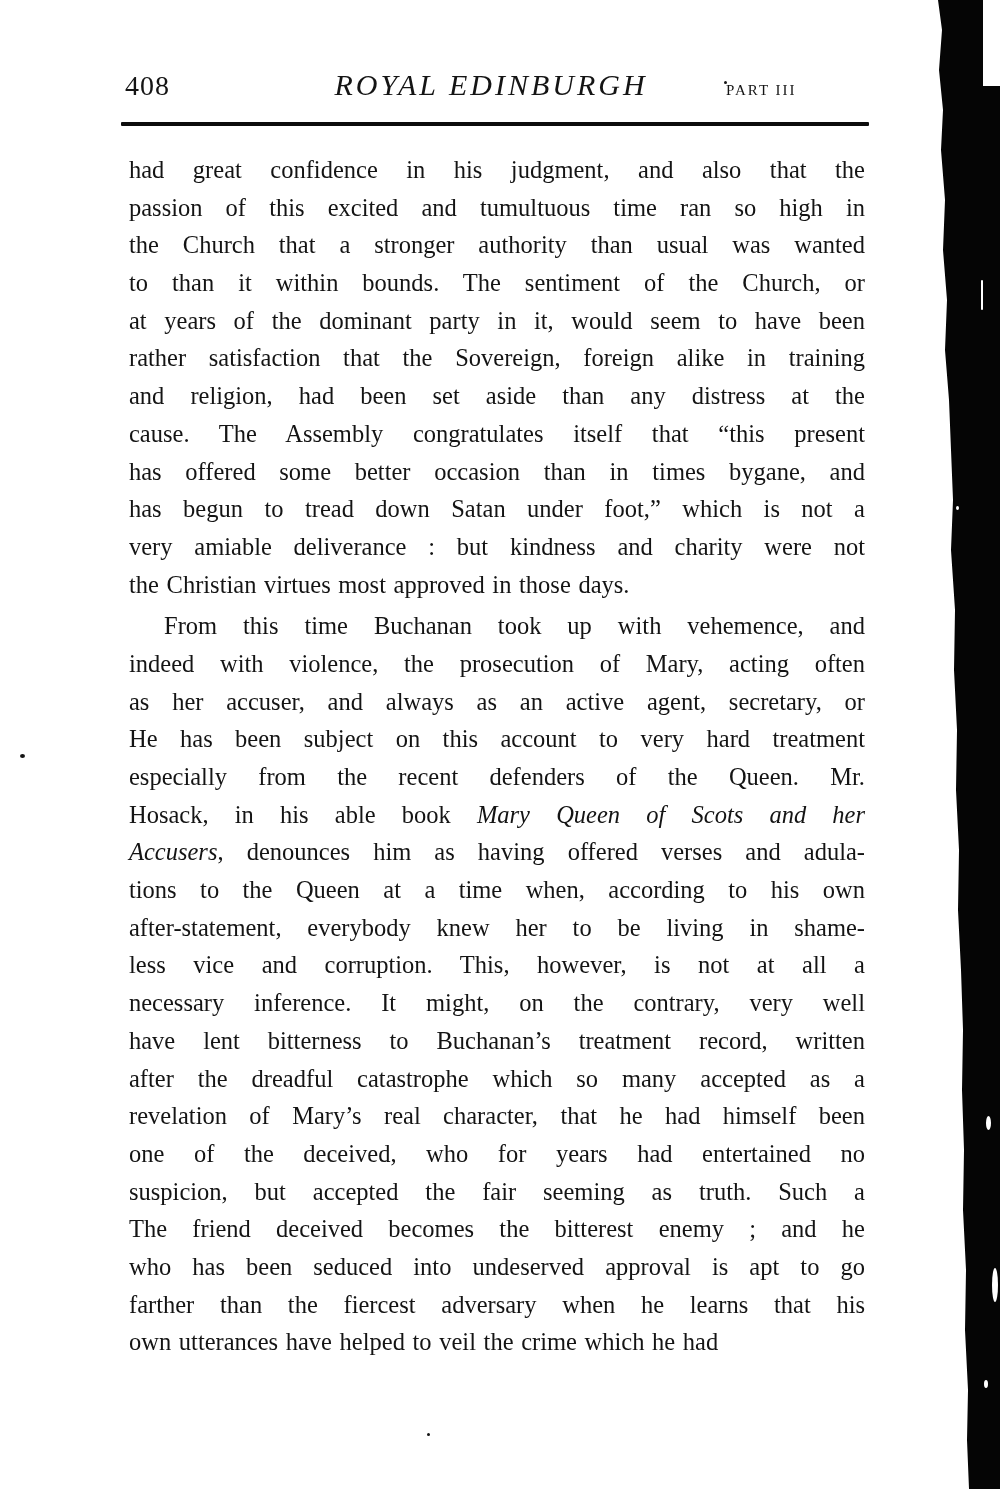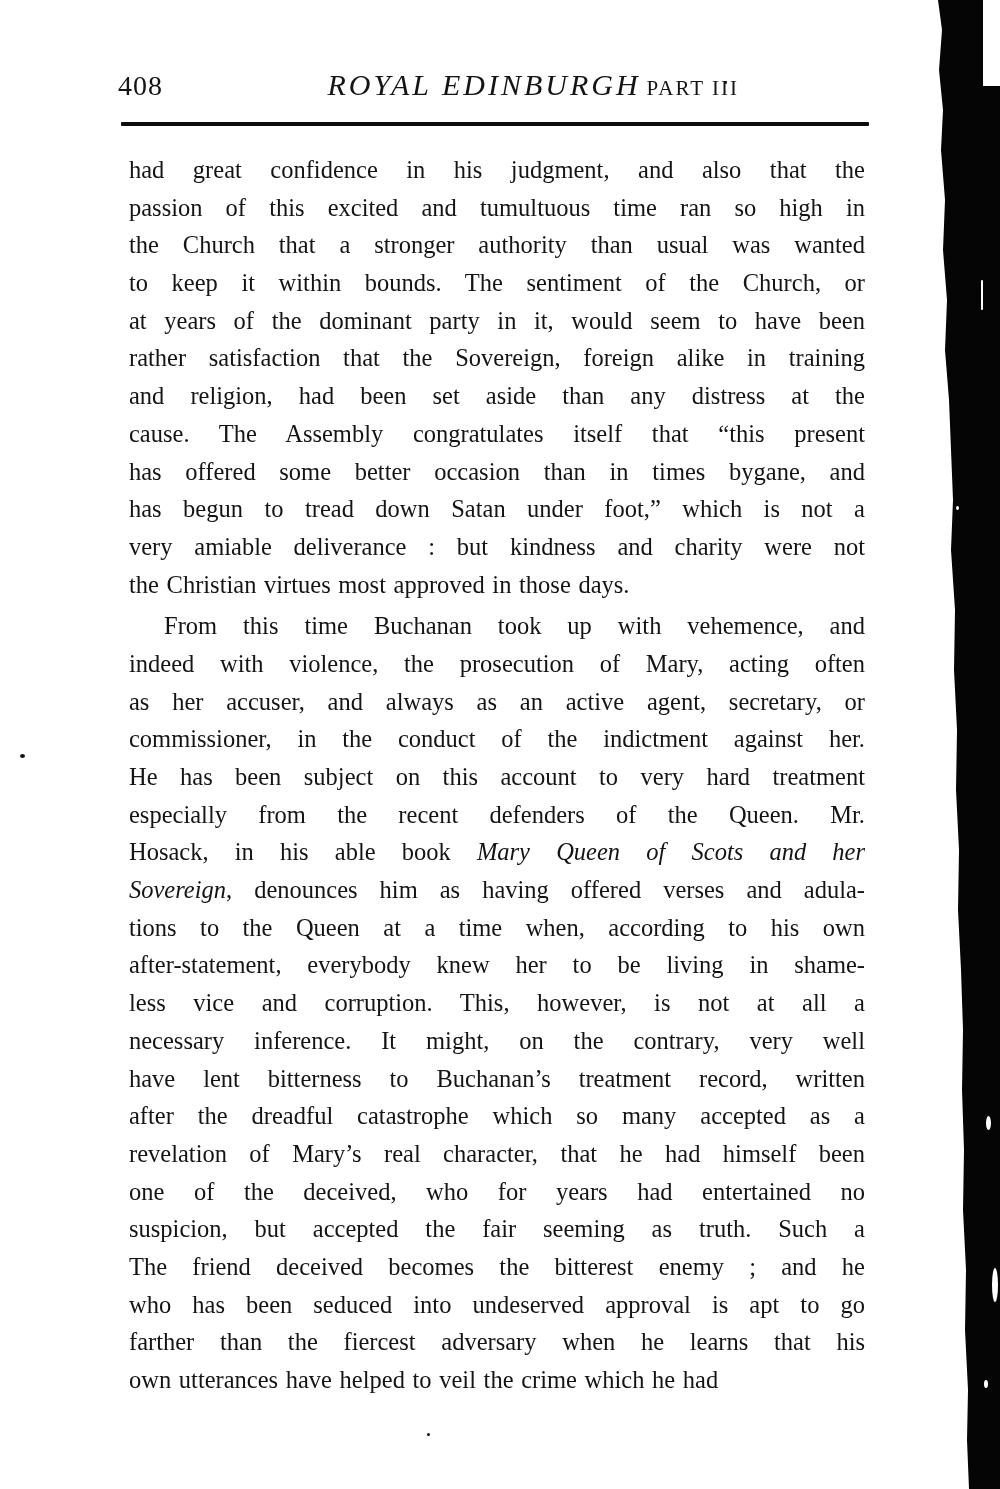--- a/index.html
+++ b/index.html
@@ -10,35 +10,35 @@
   .page{
     position:relative;
     width:1000px;height:1489px;
     background:var(--paper);
     overflow:hidden;
     font-family:"Liberation Serif","DejaVu Serif",serif;
     color:var(--ink);
   }
   
   .page-header{
-    position:absolute;left:118px;top:68px;width:744px;
+    position:absolute;left:125px;top:68px;width:744px;
     display:flex;align-items:baseline;
   }
   .page-number{
     flex:1;text-align:left;
     font-size:28px;letter-spacing:1px;
   }
   .running-title{
     flex:0 0 auto;text-align:left;
     font-style:italic;font-size:30px;letter-spacing:3px;
     transform:translateX(-6px);
   }
   .part-label{
-    flex:1;text-align:left;
-    font-size:21px;letter-spacing:2px;
+    flex:1;text-align:center;
+    font-size:15px;letter-spacing:2px;
   }
   .header-rule{
     position:absolute;left:121px;top:122px;width:748px;height:4px;
     background:#0c0c0c;border-radius:1px;
   }
   
   .body-text{
     position:absolute;left:125px;top:147px;width:744px;
     font-size:24.5px;line-height:37.7px;
     word-spacing:1.5px;
@@ -91,39 +91,38 @@
     <div class="part-label">PART III</div>
   </header>
 
   <div class="header-rule"></div>
 
   <main class="body-text">
       <div class="paragraph">
         <div class="line"><span>had great confidence in his judgment, and also that the</span></div>
         <div class="line"><span>passion of this excited and tumultuous time ran so high in</span></div>
         <div class="line"><span>the Church that a stronger authority than usual was wanted</span></div>
-        <div class="line"><span>to keep it within bounds.  The sentiment of the Church, or</span></div>
+        <div class="line"><span>to than it within bounds.  The sentiment of the Church, or</span></div>
         <div class="line"><span>at years of the dominant party in it, would seem to have been</span></div>
         <div class="line"><span>rather satisfaction that the Sovereign, foreign alike in training</span></div>
         <div class="line"><span>and religion, had been set aside than any distress at the</span></div>
         <div class="line"><span>cause.  The Assembly congratulates itself that “this present</span></div>
         <div class="line"><span>has offered some better occasion than in times bygane, and</span></div>
         <div class="line"><span>has begun to tread down Satan under foot,” which is not a</span></div>
         <div class="line"><span>very amiable deliverance : but kindness and charity were not</span></div>
         <div class="line para-end"><span>the Christian virtues most approved in those days.</span></div>
       </div>
       <div class="paragraph">
         <div class="line indent"><span>From this time Buchanan took up with vehemence, and</span></div>
         <div class="line"><span>indeed with violence, the prosecution of Mary, acting often</span></div>
         <div class="line"><span>as her accuser, and always as an active agent, secretary, or</span></div>
-        <div class="line"><span>commissioner, in the conduct of the indictment against her.</span></div>
         <div class="line"><span>He has been subject on this account to very hard treatment</span></div>
         <div class="line"><span>especially from the recent defenders of the Queen.  Mr.</span></div>
         <div class="line"><span>Hosack, in his able book </span><em>Mary Queen of Scots and her</em></div>
-        <div class="line"><em>Sovereign</em><span>, denounces him as having offered verses and adula-</span></div>
+        <div class="line"><em>Accusers</em><span>, denounces him as having offered verses and adula-</span></div>
         <div class="line"><span>tions to the Queen at a time when, according to his own</span></div>
         <div class="line"><span>after-statement, everybody knew her to be living in shame-</span></div>
         <div class="line"><span>less vice and corruption.  This, however, is not at all a</span></div>
         <div class="line"><span>necessary inference.  It might, on the contrary, very well</span></div>
         <div class="line"><span>have lent bitterness to Buchanan’s treatment record, written</span></div>
         <div class="line"><span>after the dreadful catastrophe which so many accepted as a</span></div>
         <div class="line"><span>revelation of Mary’s real character, that he had himself been</span></div>
         <div class="line"><span>one of the deceived, who for years had entertained no</span></div>
         <div class="line"><span>suspicion, but accepted the fair seeming as truth.  Such a</span></div>
         <div class="line"><span>The friend deceived becomes the bitterest enemy ; and he</span></div>

